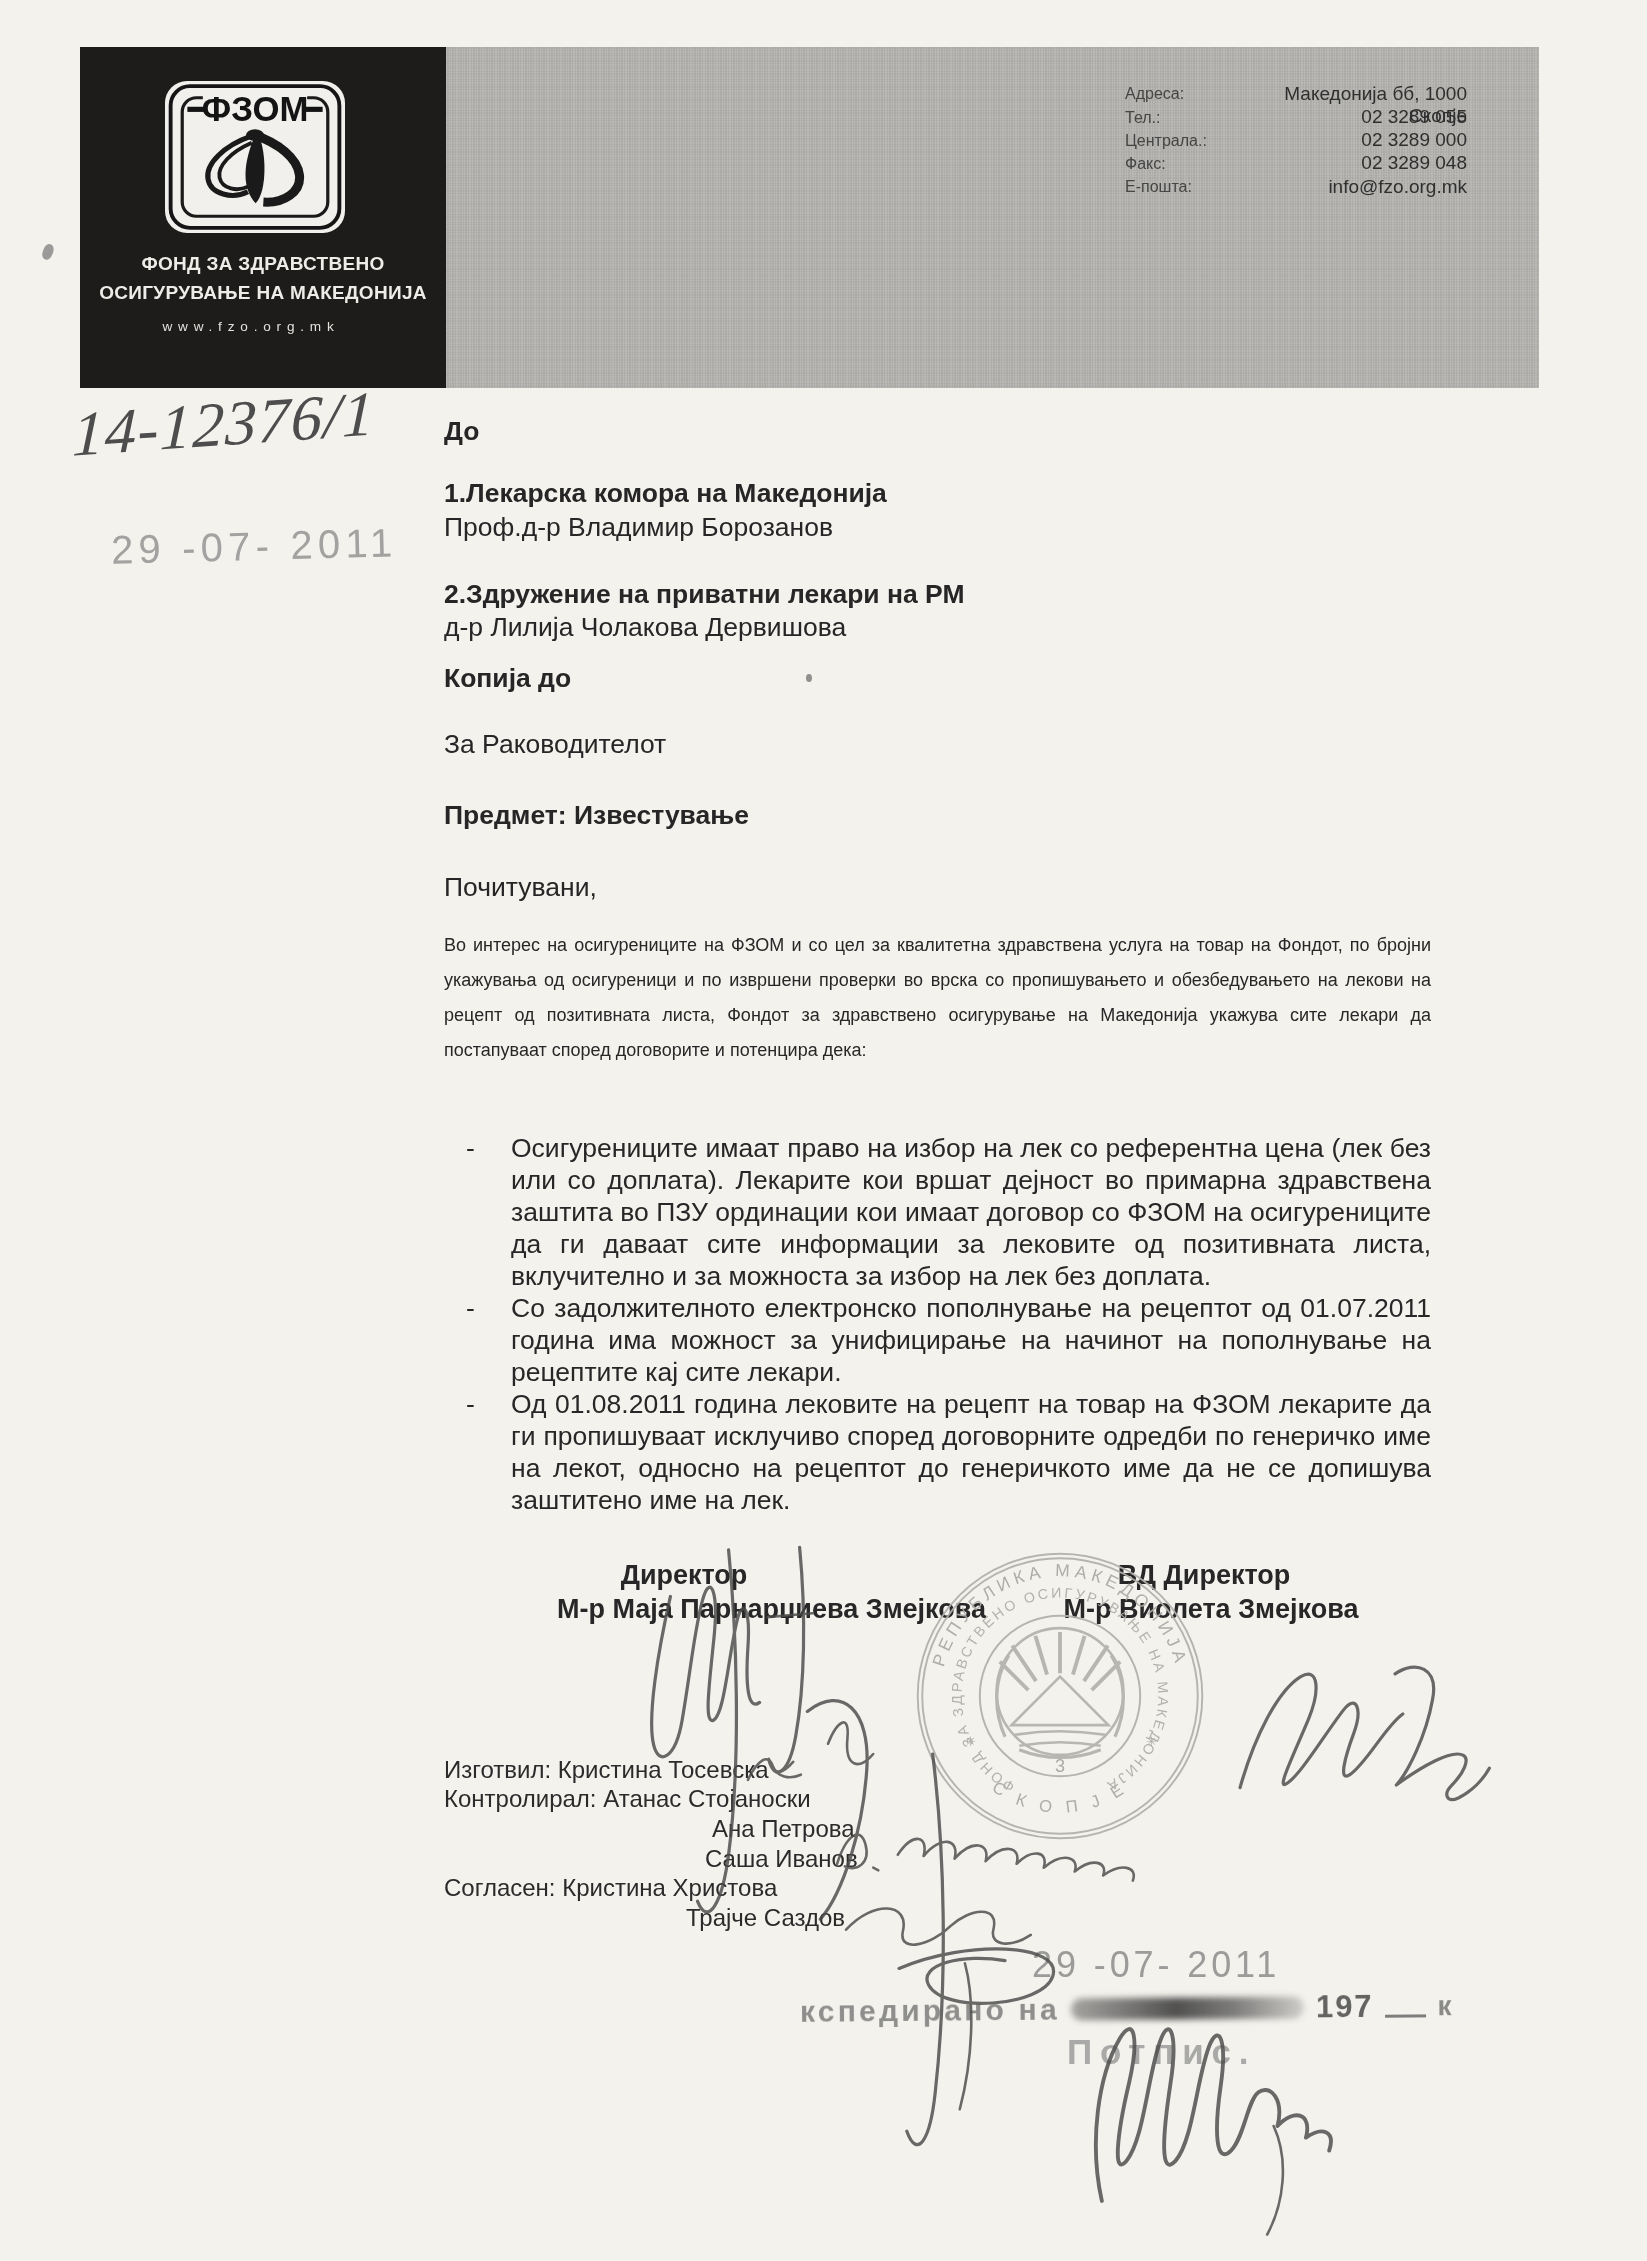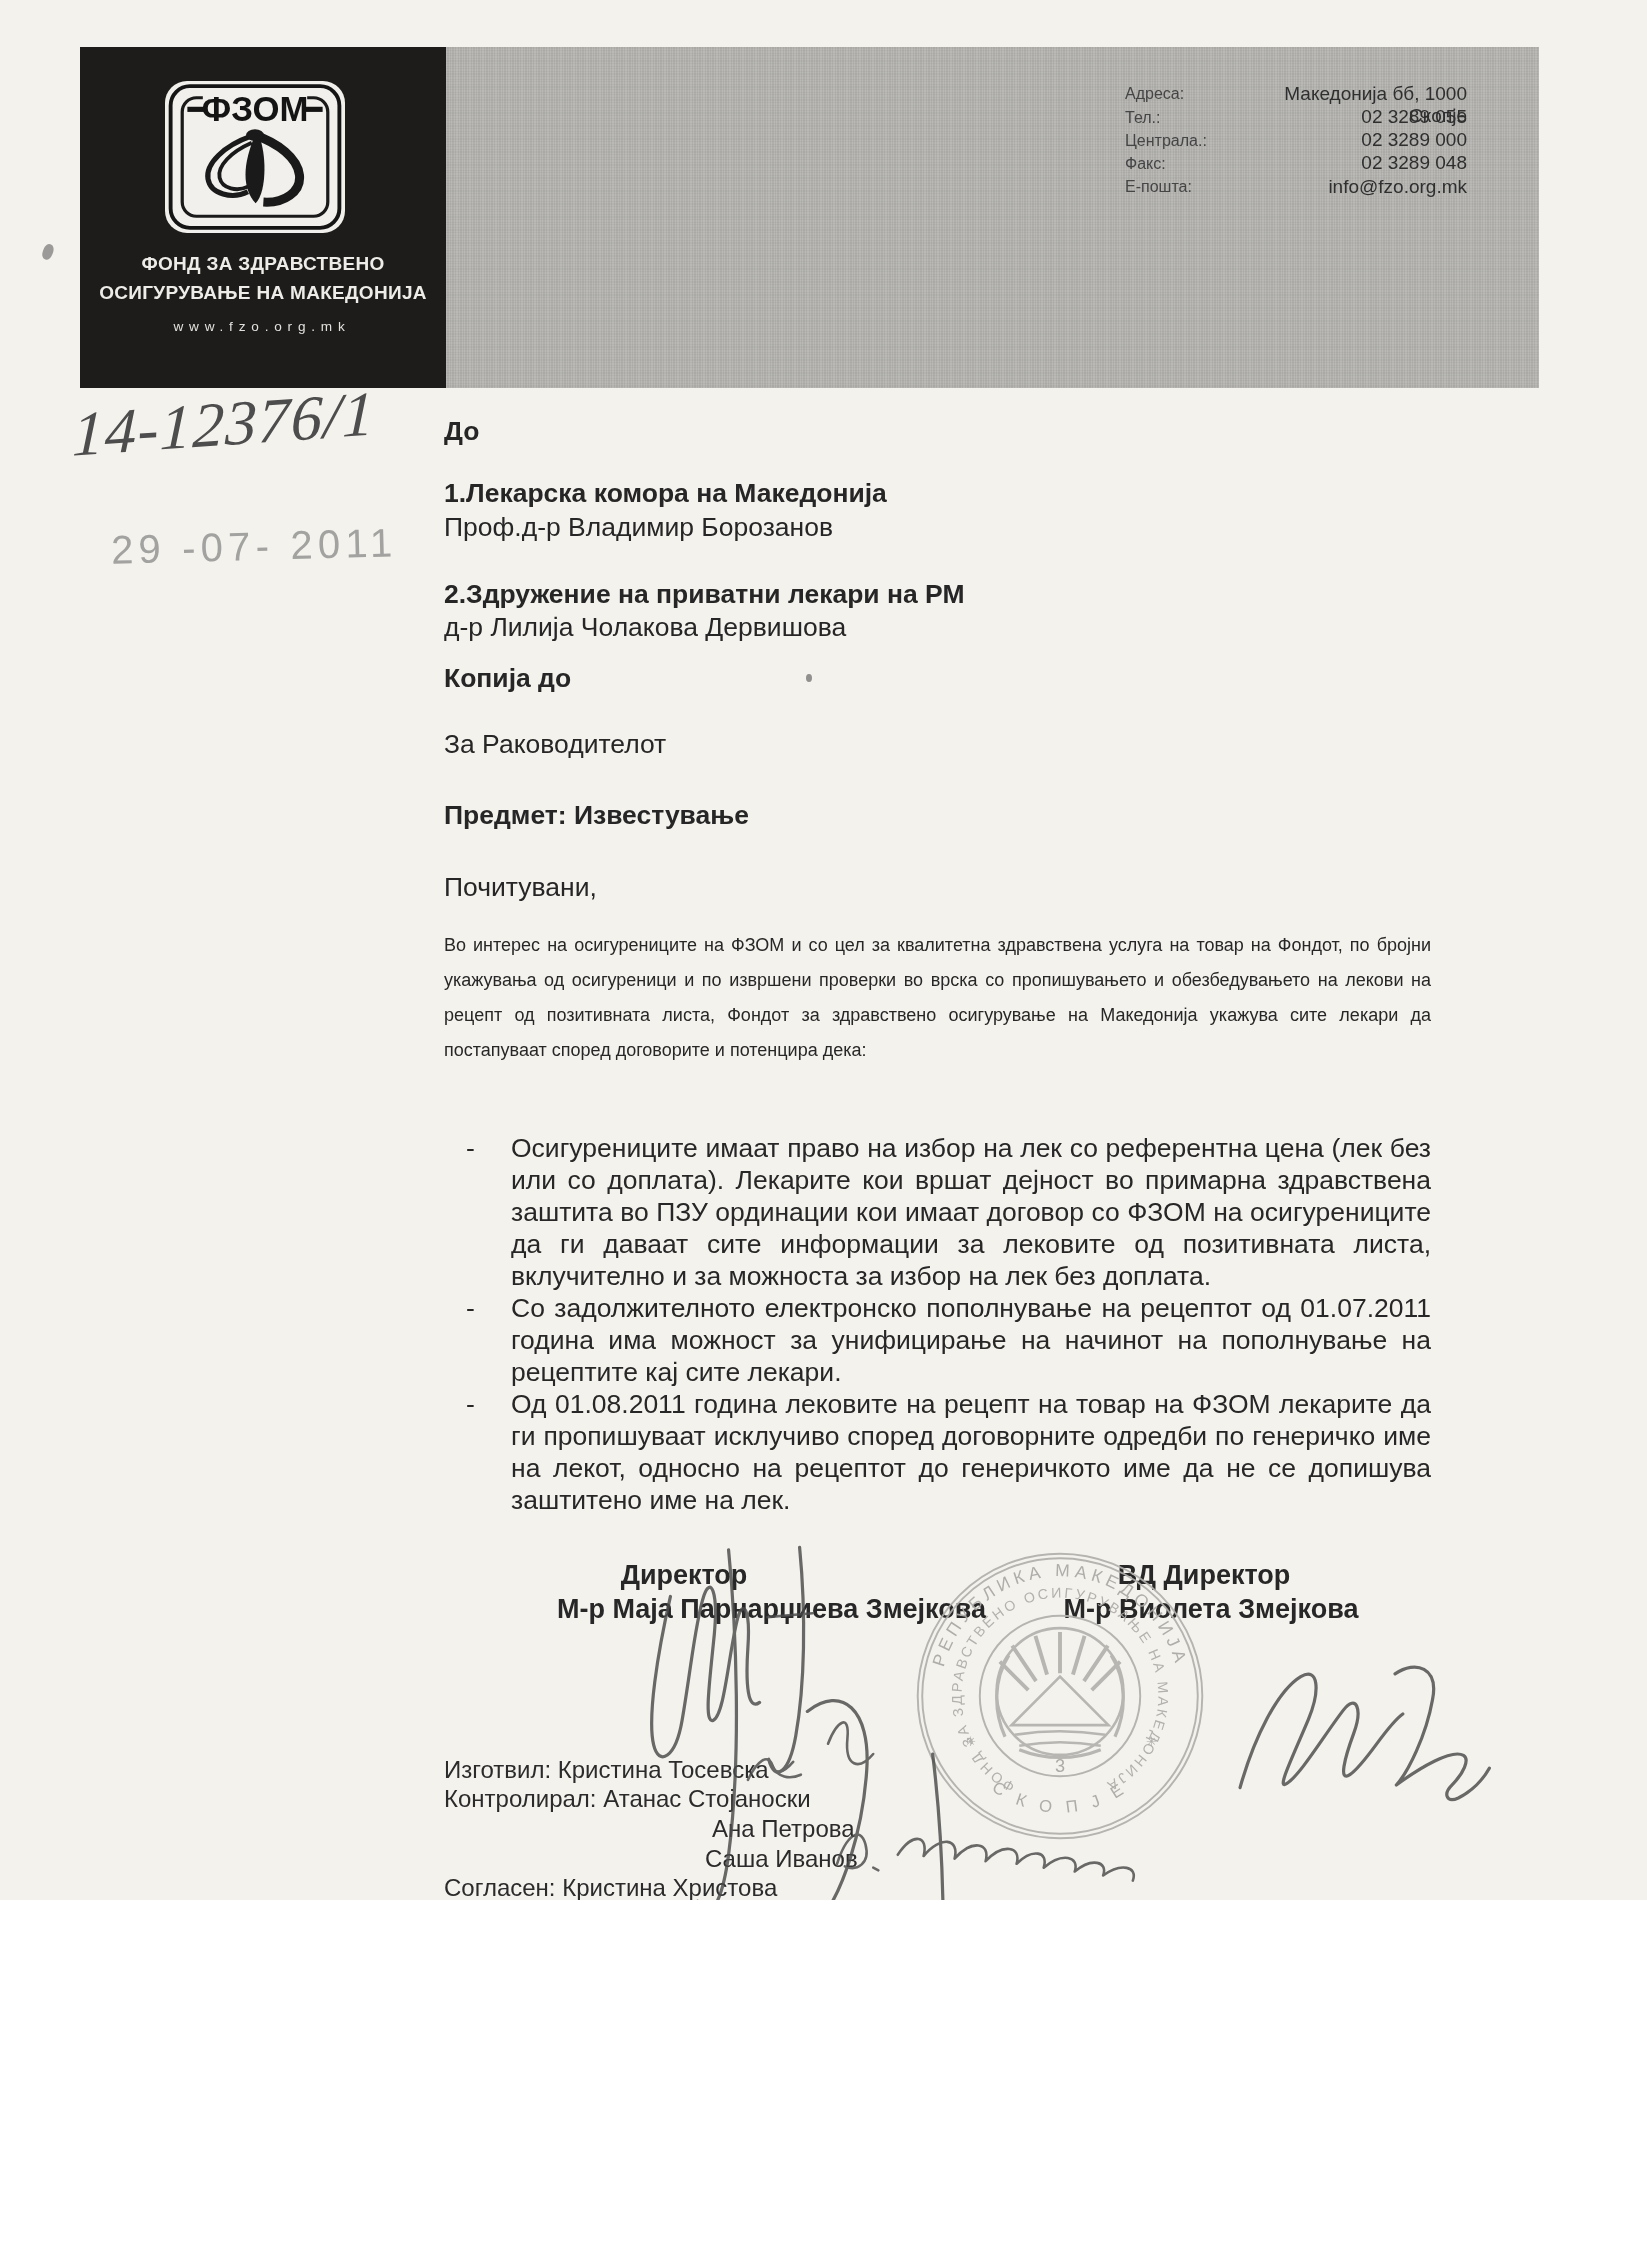--- a/index.html
+++ b/index.html
@@ -1,27 +1,27 @@
 <!DOCTYPE html>
 <html style="font-size:10.3px"><head>
 <meta charset="utf-8">
 <style>
   html,body{margin:0;padding:0;}
-  .page{position:relative;width:1647px;height:1900px;background:#f4f2ed;overflow:hidden;
+  .page{position:relative;width:1647px;height:2261px;background:#f4f2ed;overflow:hidden;
         font-family:"Liberation Sans",sans-serif;color:#272727;}
   .abs{position:absolute;}
   
   .black-box{left:80px;top:47px;width:366px;height:341px;background:#1d1c1a;}
   .gray-band{left:446px;top:47px;width:1093px;height:341px;background-color:#b3b2af;
     background-image:repeating-linear-gradient(90deg,rgba(255,255,255,.05) 0 1.3px,rgba(0,0,0,.035) 1.3px 2.6px),
                      repeating-linear-gradient(0deg,rgba(255,255,255,.04) 0 1.3px,rgba(0,0,0,.02) 1.3px 2.6px);}
   .logo-box{left:165px;top:81px;width:180px;height:152px;background:#f1f0ec;border-radius:22px;}
   .org-line{left:80px;width:366px;text-align:center;color:#edece8;font-weight:bold;
             font-size:19px;letter-spacing:0.3px;}
-  .website{left:79px;width:366px;text-align:center;color:#e2e1dd;font-size:13.6px;letter-spacing:5.8px;}
+  .website{left:68px;width:366px;text-align:center;color:#e2e1dd;font-size:13.6px;letter-spacing:5.8px;}
   .contact-label{left:1125px;width:97px;font-size:16px;color:#454545;}
   .contact-value{left:1222px;width:245px;text-align:right;font-size:19px;color:#2f2f2f;}
   
   .ref-number{left:72px;top:388px;font-family:"Liberation Serif",serif;font-style:italic;
               font-size:63px;color:#4d4d4d;letter-spacing:1.3px;transform:rotate(-4deg) skewX(-6deg);}
   .stamp{color:#a2a2a0;font-weight:500;}
   .received-stamp{left:111px;top:524px;font-size:40px;letter-spacing:5.2px;transform:rotate(-1.5deg);}
   .bottom-date-stamp{left:1032px;top:1944px;font-size:36px;letter-spacing:3.9px;color:#9b9b99;}
   .dispatch-stamp{left:800px;top:1991px;display:flex;align-items:center;gap:11.6px;
                   transform:rotate(-.5deg);filter:blur(0.4px);}

